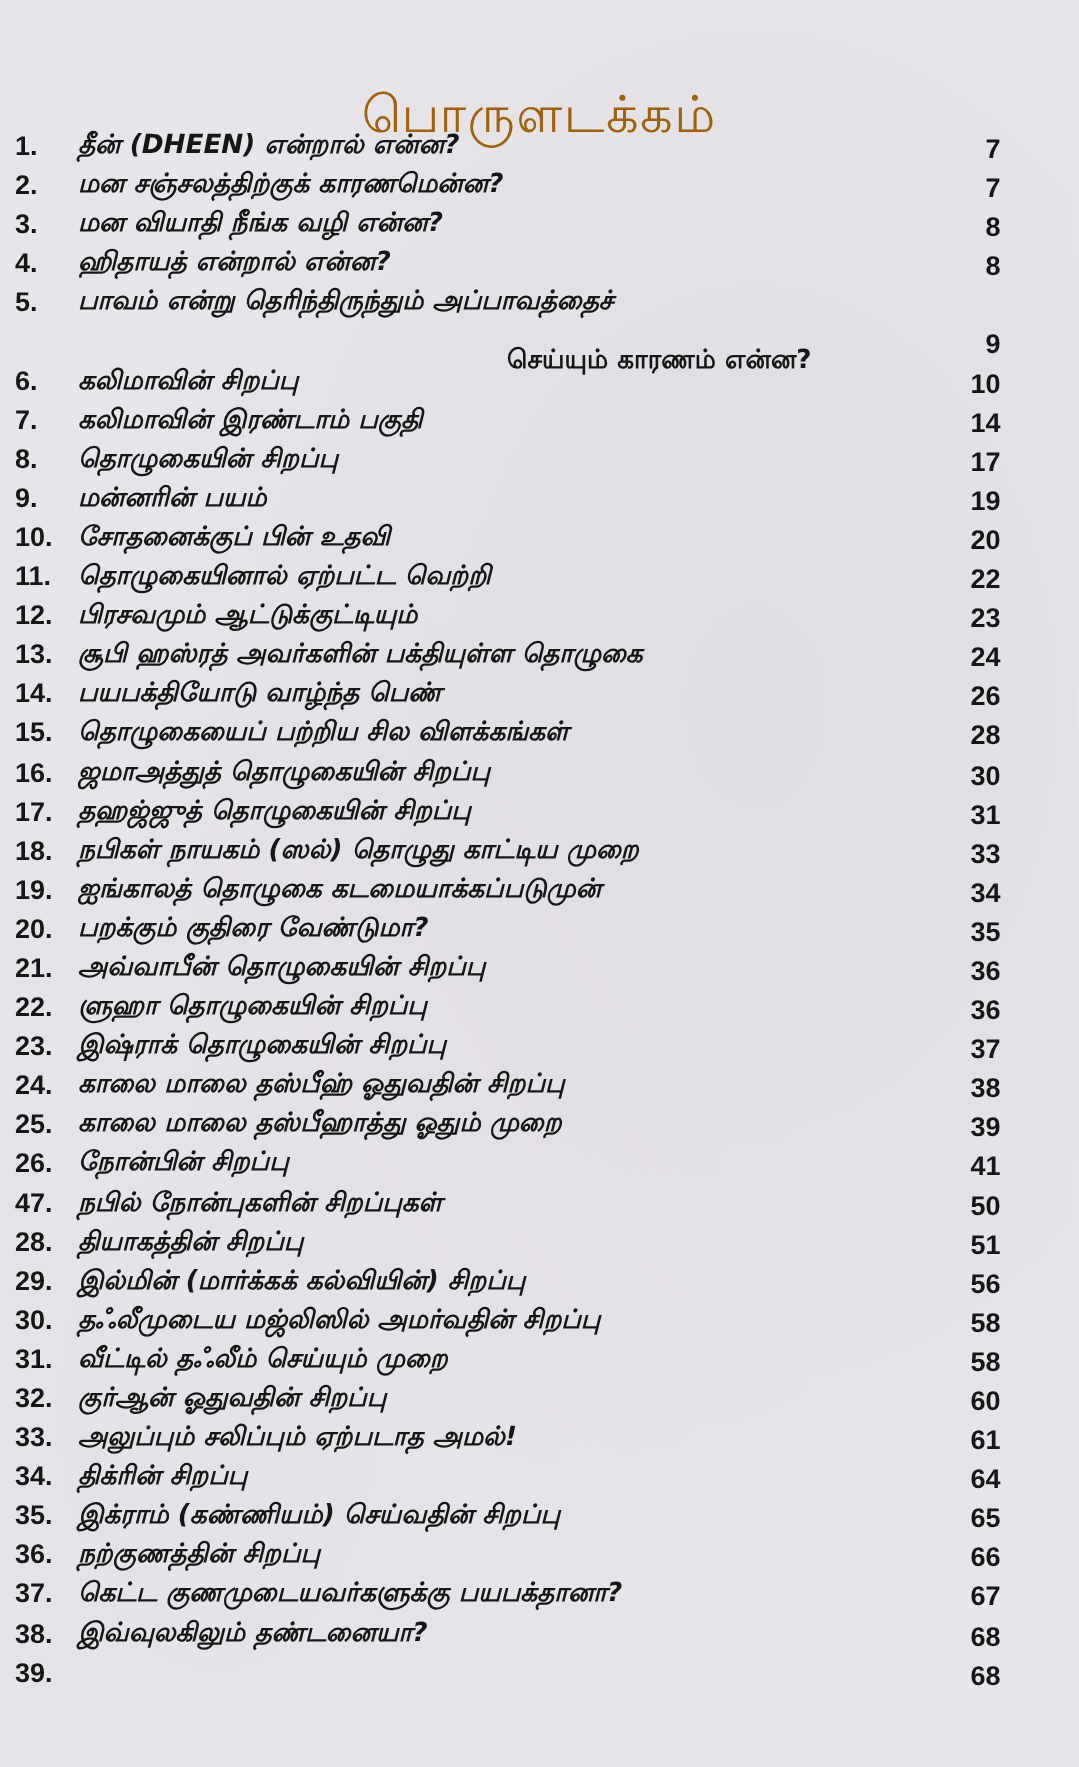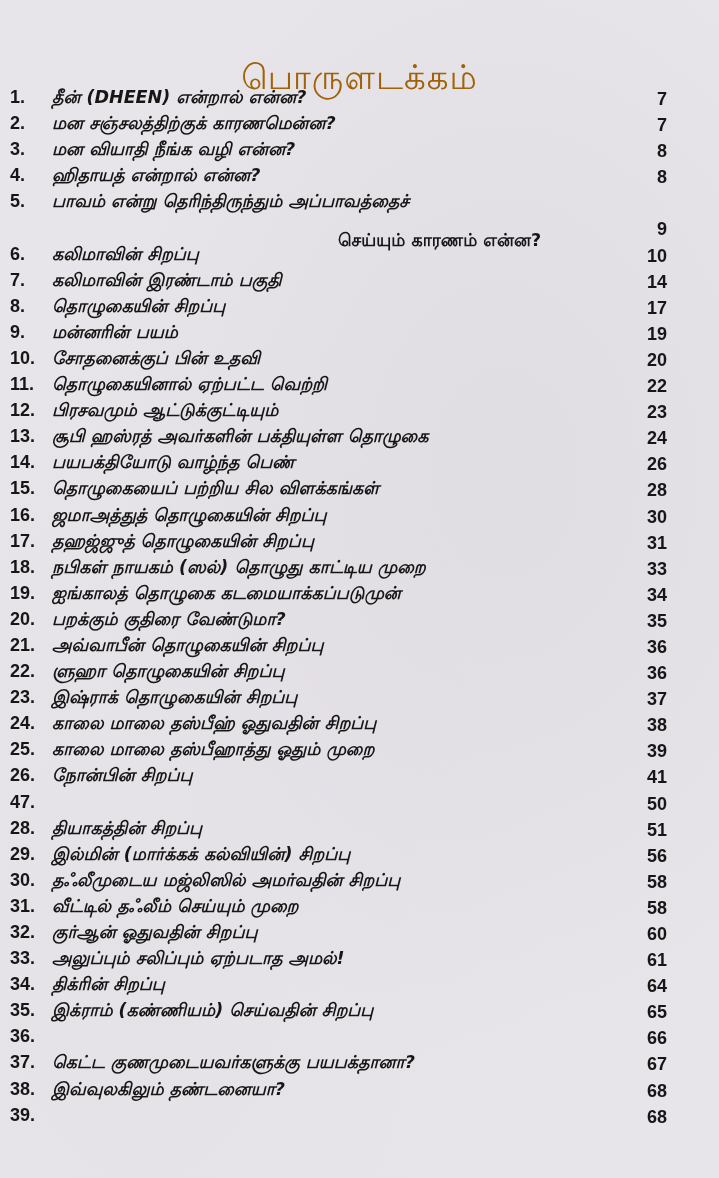--- a/index.html
+++ b/index.html
@@ -226,20 +226,21 @@
         <span class="text">காலை மாலை தஸ்பீஹாத்து ஓதும் முறை</span>
         <span class="page-no">39</span>
       </li>
     <li class="entry">
         <span class="num">26.</span>
         <span class="text">நோன்பின் சிறப்பு</span>
         <span class="page-no">41</span>
       </li>
     <li class="entry">
         <span class="num">47.</span>
+        <span class="text">நபில் நோன்புகளின் சிறப்புகள்</span>
         <span class="page-no">50</span>
       </li>
     <li class="entry">
         <span class="num">28.</span>
         <span class="text">தியாகத்தின் சிறப்பு</span>
         <span class="page-no">51</span>
       </li>
     <li class="entry">
         <span class="num">29.</span>
         <span class="text">இல்மின் (மார்க்கக் கல்வியின்) சிறப்பு</span>
@@ -270,20 +271,21 @@
         <span class="text">திக்ரின் சிறப்பு</span>
         <span class="page-no">64</span>
       </li>
     <li class="entry">
         <span class="num">35.</span>
         <span class="text">இக்ராம் (கண்ணியம்) செய்வதின் சிறப்பு</span>
         <span class="page-no">65</span>
       </li>
     <li class="entry">
         <span class="num">36.</span>
+        <span class="text">நற்குணத்தின் சிறப்பு</span>
         <span class="page-no">66</span>
       </li>
     <li class="entry">
         <span class="num">37.</span>
         <span class="text">கெட்ட குணமுடையவர்களுக்கு பயபக்தானா?</span>
         <span class="page-no">67</span>
       </li>
     <li class="entry">
         <span class="num">38.</span>
         <span class="text">இவ்வுலகிலும் தண்டனையா?</span>

